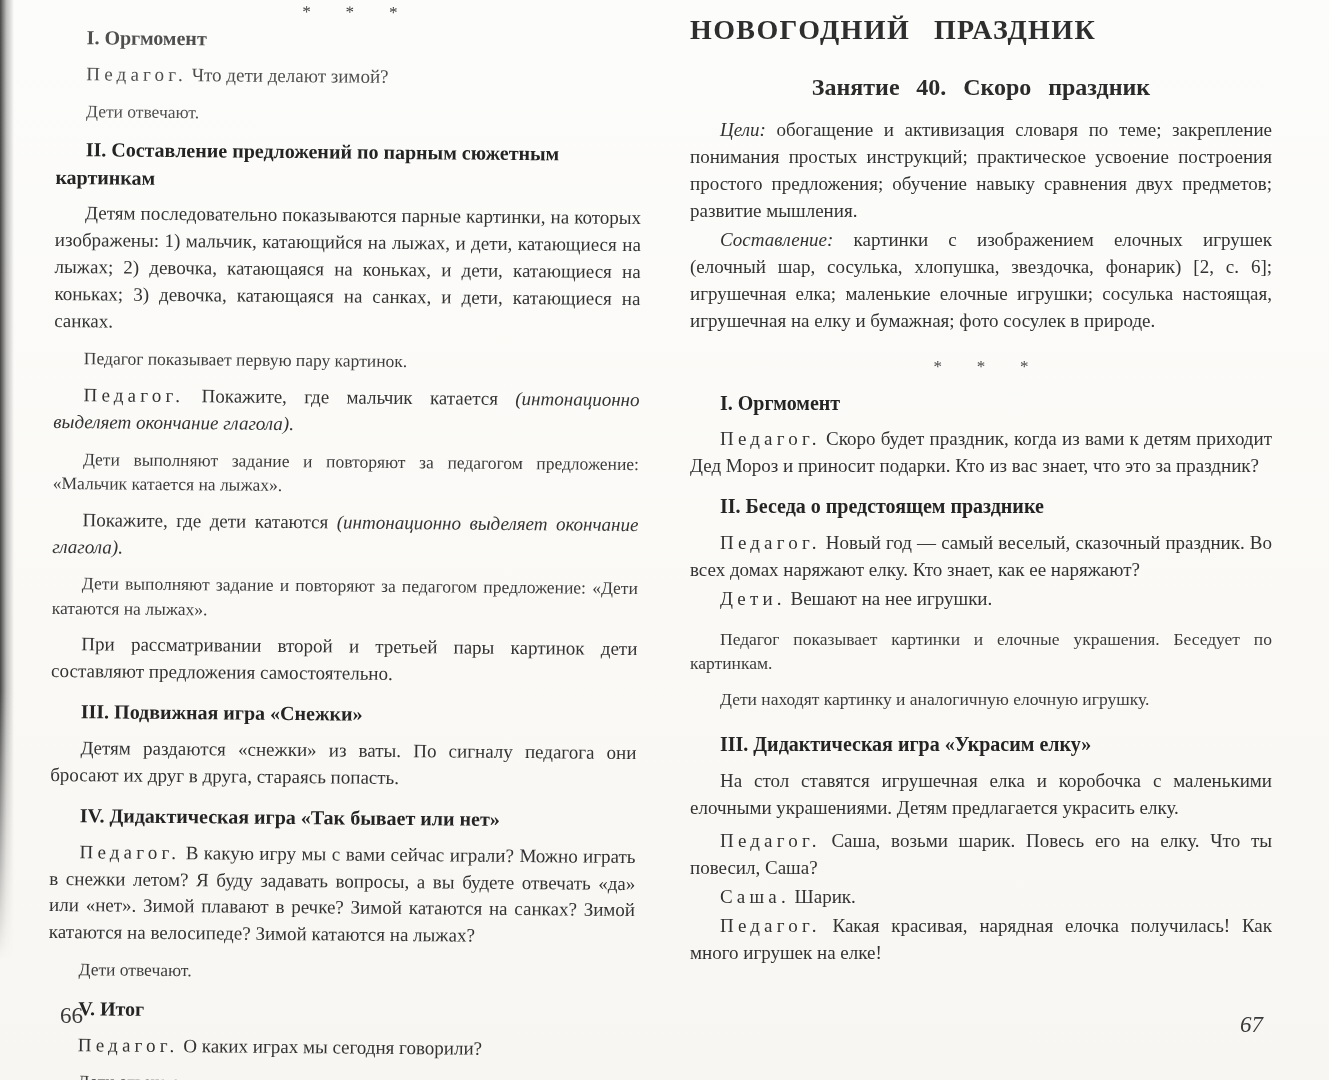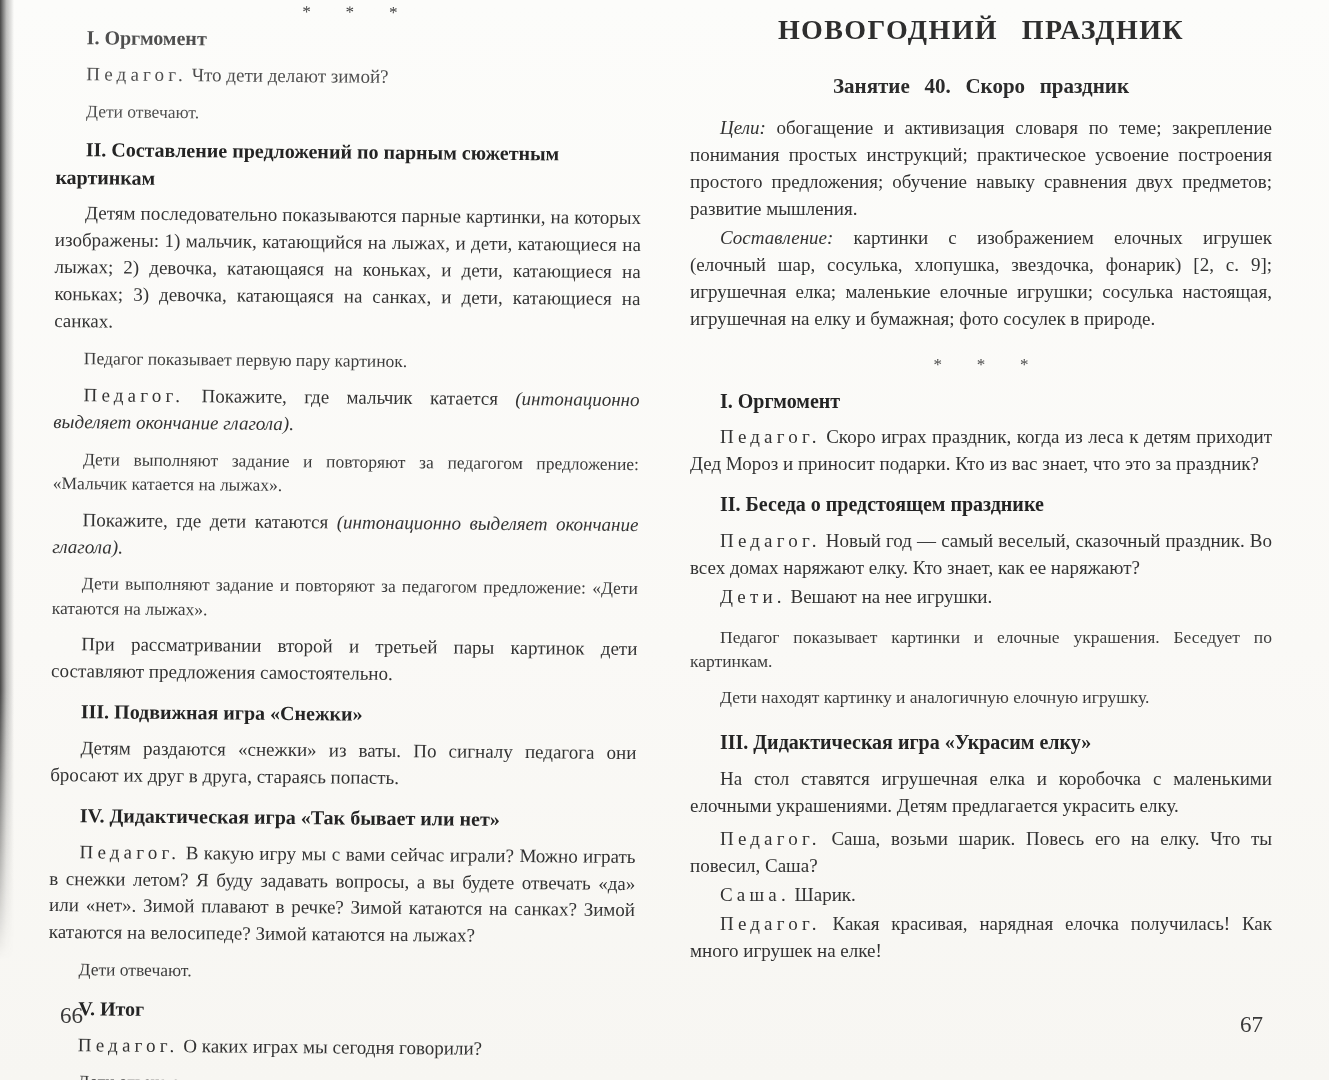--- a/index.html
+++ b/index.html
@@ -21,25 +21,25 @@
   .page{position:absolute;top:0;}
   .page-left{left:57px;width:586px;transform:rotate(.5deg);transform-origin:top left;}
   .page-right{left:690px;width:582px;}
 
   p{margin:0;}
   .stars{
     text-align:center;letter-spacing:.9em;font-size:17px;color:#4a4a4a;
     margin:0 0 4px;padding-left:.9em;
   }
   .kicker{
-    text-align:center;font-size:28px;font-weight:700;color:#2e2e2e;
+    font-size:28px;font-weight:700;color:#2e2e2e;
     letter-spacing:.05em;word-spacing:.55em;margin-top:14px;
   }
   .subtitle{
-    text-align:center;font-size:21px;font-weight:700;color:#2b2b2b;
+    text-align:center;font-size:24px;font-weight:700;color:#2b2b2b;
     word-spacing:.45em;margin-top:28px;margin-bottom:16px;
   }
   .heading{
     font-size:20px;font-weight:700;color:#242424;
     text-indent:30px;line-height:1.38;
     margin:13px 0 9px;
   }
   .para,.dlg{
     font-size:19px;line-height:1.42;text-align:justify;text-indent:30px;
     color:#333;
@@ -51,21 +51,21 @@
     color:#3c3c3c;margin:11px 0;
   }
   .speaker{letter-spacing:.22em;}
   .it{font-style:italic;}
   .faded{color:#4f4f4f;}
   .tight{margin-top:2px;margin-bottom:2px;}
   .pgnum{
     position:absolute;font-size:23px;color:#3a3a3a;
   }
   .pgnum-left{left:60px;top:1003px;}
-  .pgnum-right{left:1240px;top:1012px;}
+  .pgnum-right{left:1240px;top:1012px;font-style:italic;}
 </style>
 </head>
 <body>
 
 <div class="book">
   <div class="scan-edge"></div>
 
   <div class="page page-left">
     <p class="stars">* * *</p>
 
@@ -108,27 +108,27 @@
     <p class="stage">Дети отвечают.</p>
 
   </div>
 
   <div class="page page-right">
     <p class="kicker">НОВОГОДНИЙ ПРАЗДНИК</p>
     <p class="subtitle">Занятие 40. Скоро праздник</p>
 
     <p class="para tight"><span class="it">Цели:</span> <span>обогащение и активизация словаря по теме; закрепление понимания простых инструкций; практическое усвоение построения простого предложения; обучение навыку сравнения двух предметов; развитие мышления.</span></p>
 
-    <p class="para tight"><span class="it">Составление:</span> <span>картинки с изображением елочных игрушек (елочный шар, сосулька, хлопушка, звездочка, фонарик) [2, с. 9]; игрушечная елка; маленькие елочные игрушки; сосулька настоящая, игрушечная на елку и бумажная; фото сосулек в природе.</span></p>
+    <p class="para tight"><span class="it">Составление:</span> <span>картинки с изображением елочных игрушек (елочный шар, сосулька, хлопушка, звездочка, фонарик) [2, с. 6]; игрушечная елка; маленькие елочные игрушки; сосулька настоящая, игрушечная на елку и бумажная; фото сосулек в природе.</span></p>
 
     <p class="stars" style="margin-top:22px;margin-bottom:10px">* * *</p>
 
     <p class="heading">I. Оргмомент</p>
 
-    <p class="dlg"><span class="speaker">Педагог.</span> <span>Скоро играх праздник, когда из леса к детям приходит Дед Мороз и приносит подарки. Кто из вас знает, что это за праздник?</span></p>
+    <p class="dlg"><span class="speaker">Педагог.</span> <span>Скоро будет праздник, когда из вами к детям приходит Дед Мороз и приносит подарки. Кто из вас знает, что это за праздник?</span></p>
 
     <p class="heading">II. Беседа о предстоящем празднике</p>
 
     <p class="dlg tight"><span class="speaker">Педагог.</span> <span>Новый год — самый веселый, сказочный праздник. Во всех домах наряжают елку. Кто знает, как ее наряжают?</span></p>
 
     <p class="dlg tight"><span class="speaker">Дети.</span> <span>Вешают на нее игрушки.</span></p>
 
 
     <p class="stage" style="margin-top:14px">Педагог показывает картинки и елочные украшения. Беседует по картинкам.</p>
 

